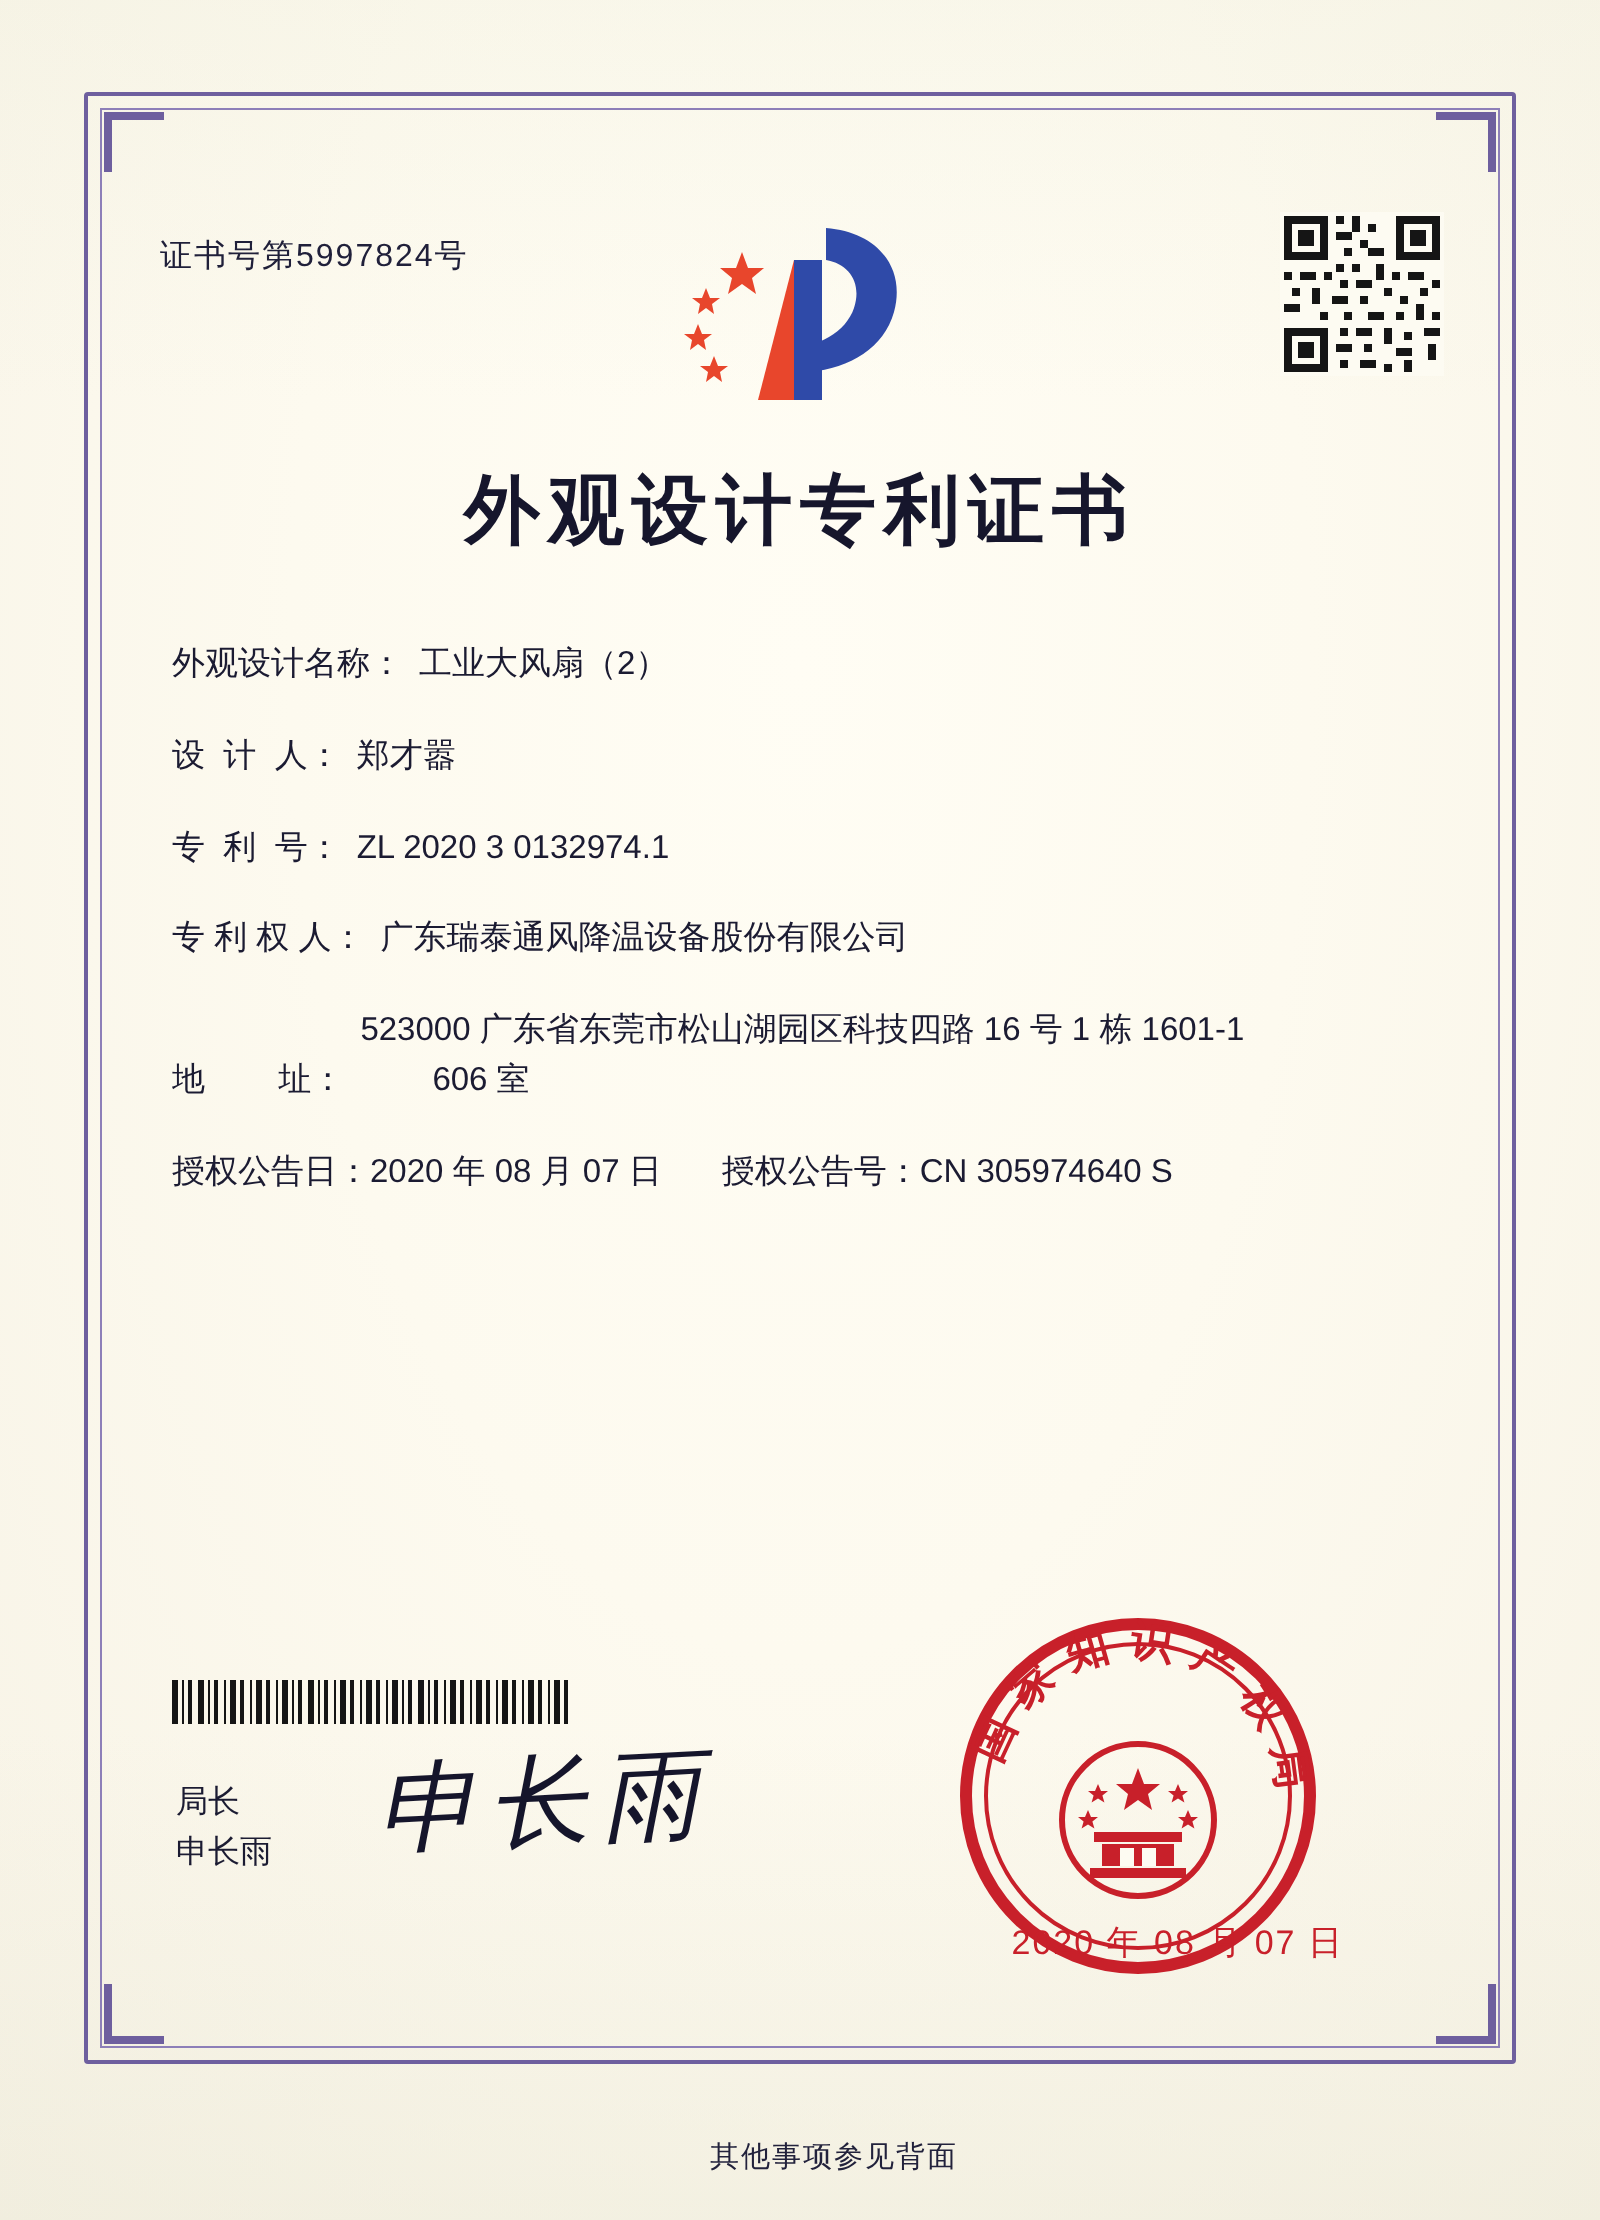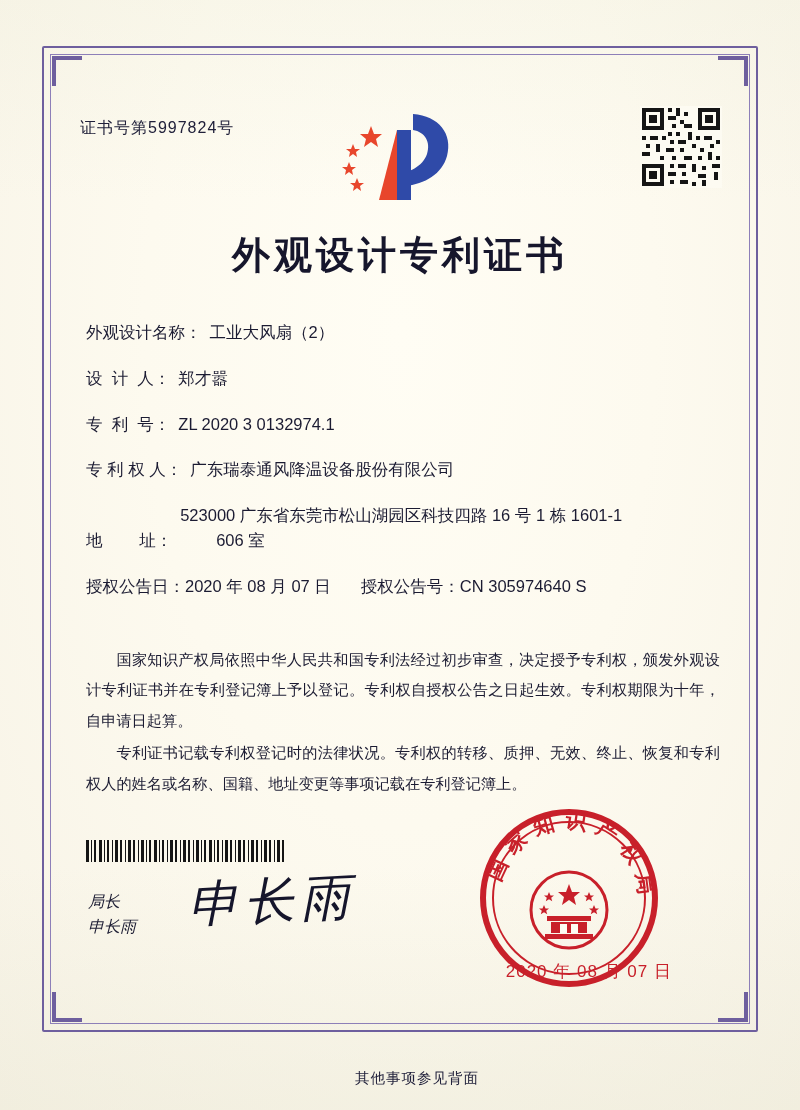--- a/index.html
+++ b/index.html
@@ -172,21 +172,20 @@
   .barcode svg{display:block;}
 
   
   .sign-block {
     position: absolute;
     left: 18px;
     top: 810px;
     font-size: 16px;
     color: #1b1b32;
     line-height: 1.55;
-    font-style: italic;
   }
   .sign-script {
     position: absolute;
     left: 118px;
     top: 788px;
     font-family: "DejaVu Serif", serif;
     font-size: 50px;
     color: #15152b;
     font-style: italic;
     letter-spacing: 6px;
@@ -365,24 +364,20 @@
 
     <div class="field-row two-col">
       <span class="field-label">授权公告日：</span>
       <span>2020 年 08 月 07 日</span>
       <span class="col2">授权公告号：</span>
       <span>CN 305974640 S</span>
     </div>
 
   </div>
 
-  <div class="paragraphs">
-    <p>国家知识产权局依照中华人民共和国专利法经过初步审查，决定授予专利权，颁发外观设计专利证书并在专利登记簿上予以登记。专利权自授权公告之日起生效。专利权期限为十年，自申请日起算。</p>
-    <p>专利证书记载专利权登记时的法律状况。专利权的转移、质押、无效、终止、恢复和专利权人的姓名或名称、国籍、地址变更等事项记载在专利登记簿上。</p>
-  </div>
 
   <div class="barcode">
     <svg width="200" height="22" viewBox="0 0 200 22" xmlns="http://www.w3.org/2000/svg">
       <g fill="#151515">
         <rect x="0" y="0" width="3" height="22"></rect>
           <rect x="5" y="0" width="1" height="22"></rect>
         <rect x="8" y="0" width="2" height="22"></rect>
           <rect x="13" y="0" width="3" height="22"></rect>
         <rect x="18" y="0" width="1" height="22"></rect>
           <rect x="21" y="0" width="2" height="22"></rect>

